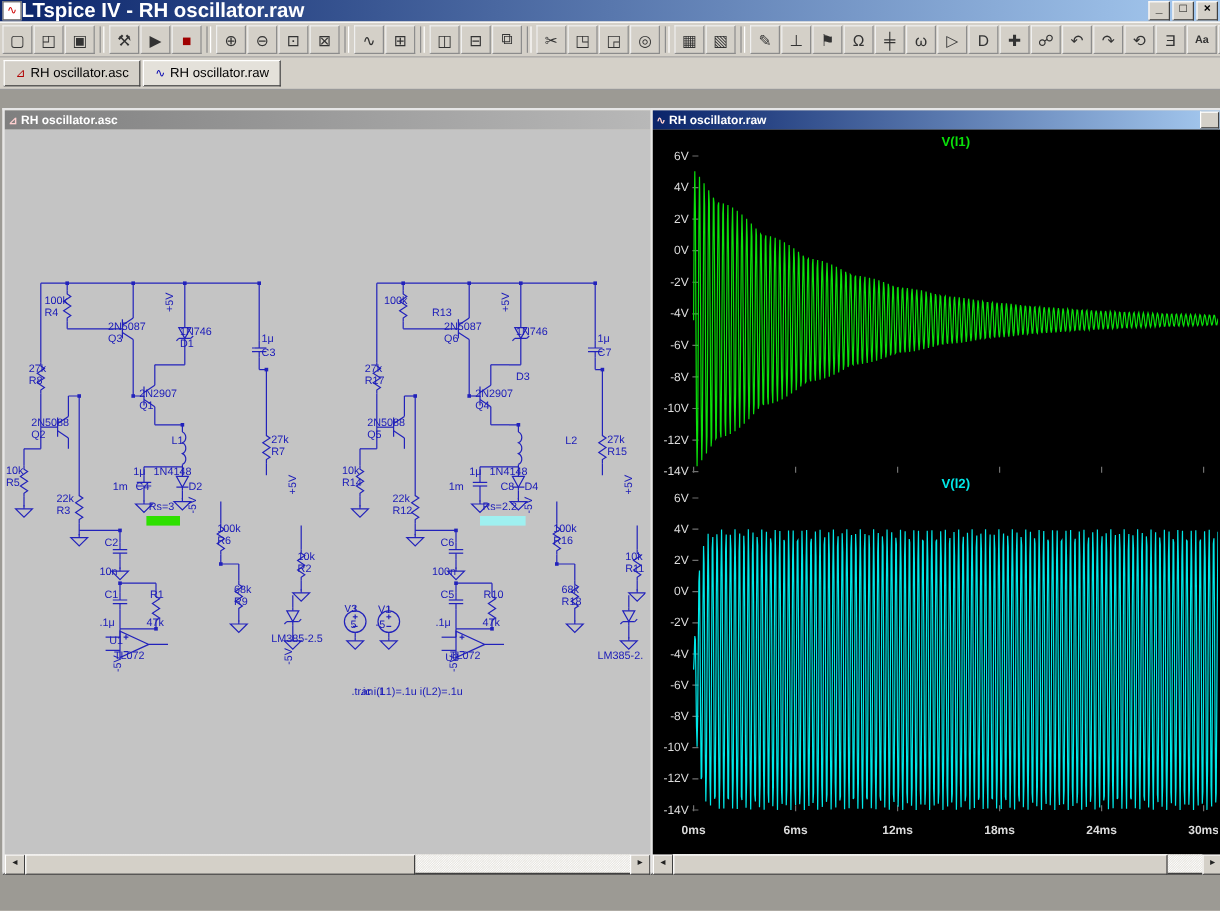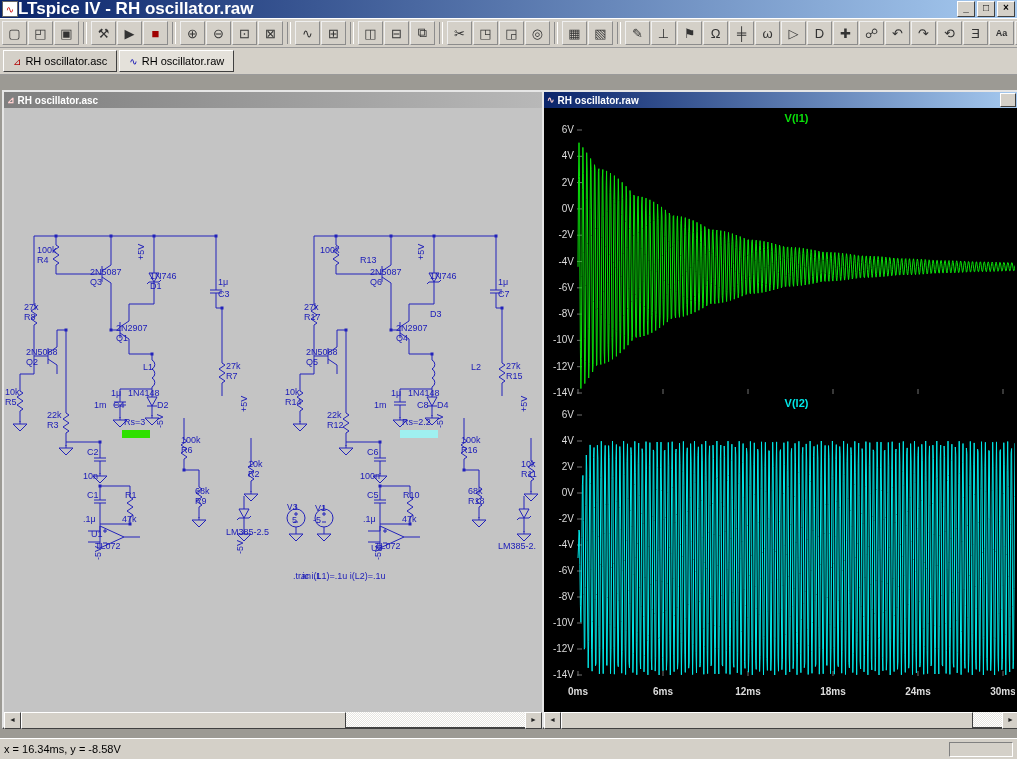--- a/index.html
+++ b/index.html
@@ -662,18 +662,14 @@
         <div class="sbtn">◄</div>
         <div class="strack">
           <div class="sthumb" style="left:0;width:93%;"></div>
         </div>
         <div class="sbtn">►</div>
       </div>
     </div>
 
   </div>
 
-  <div class="statusbar">
-    <span class="status-text">x = 16.34ms, y = -8.58V</span>
-    <div class="status-panel"></div>
-  </div>
 
 </div>
 
 </body></html>

